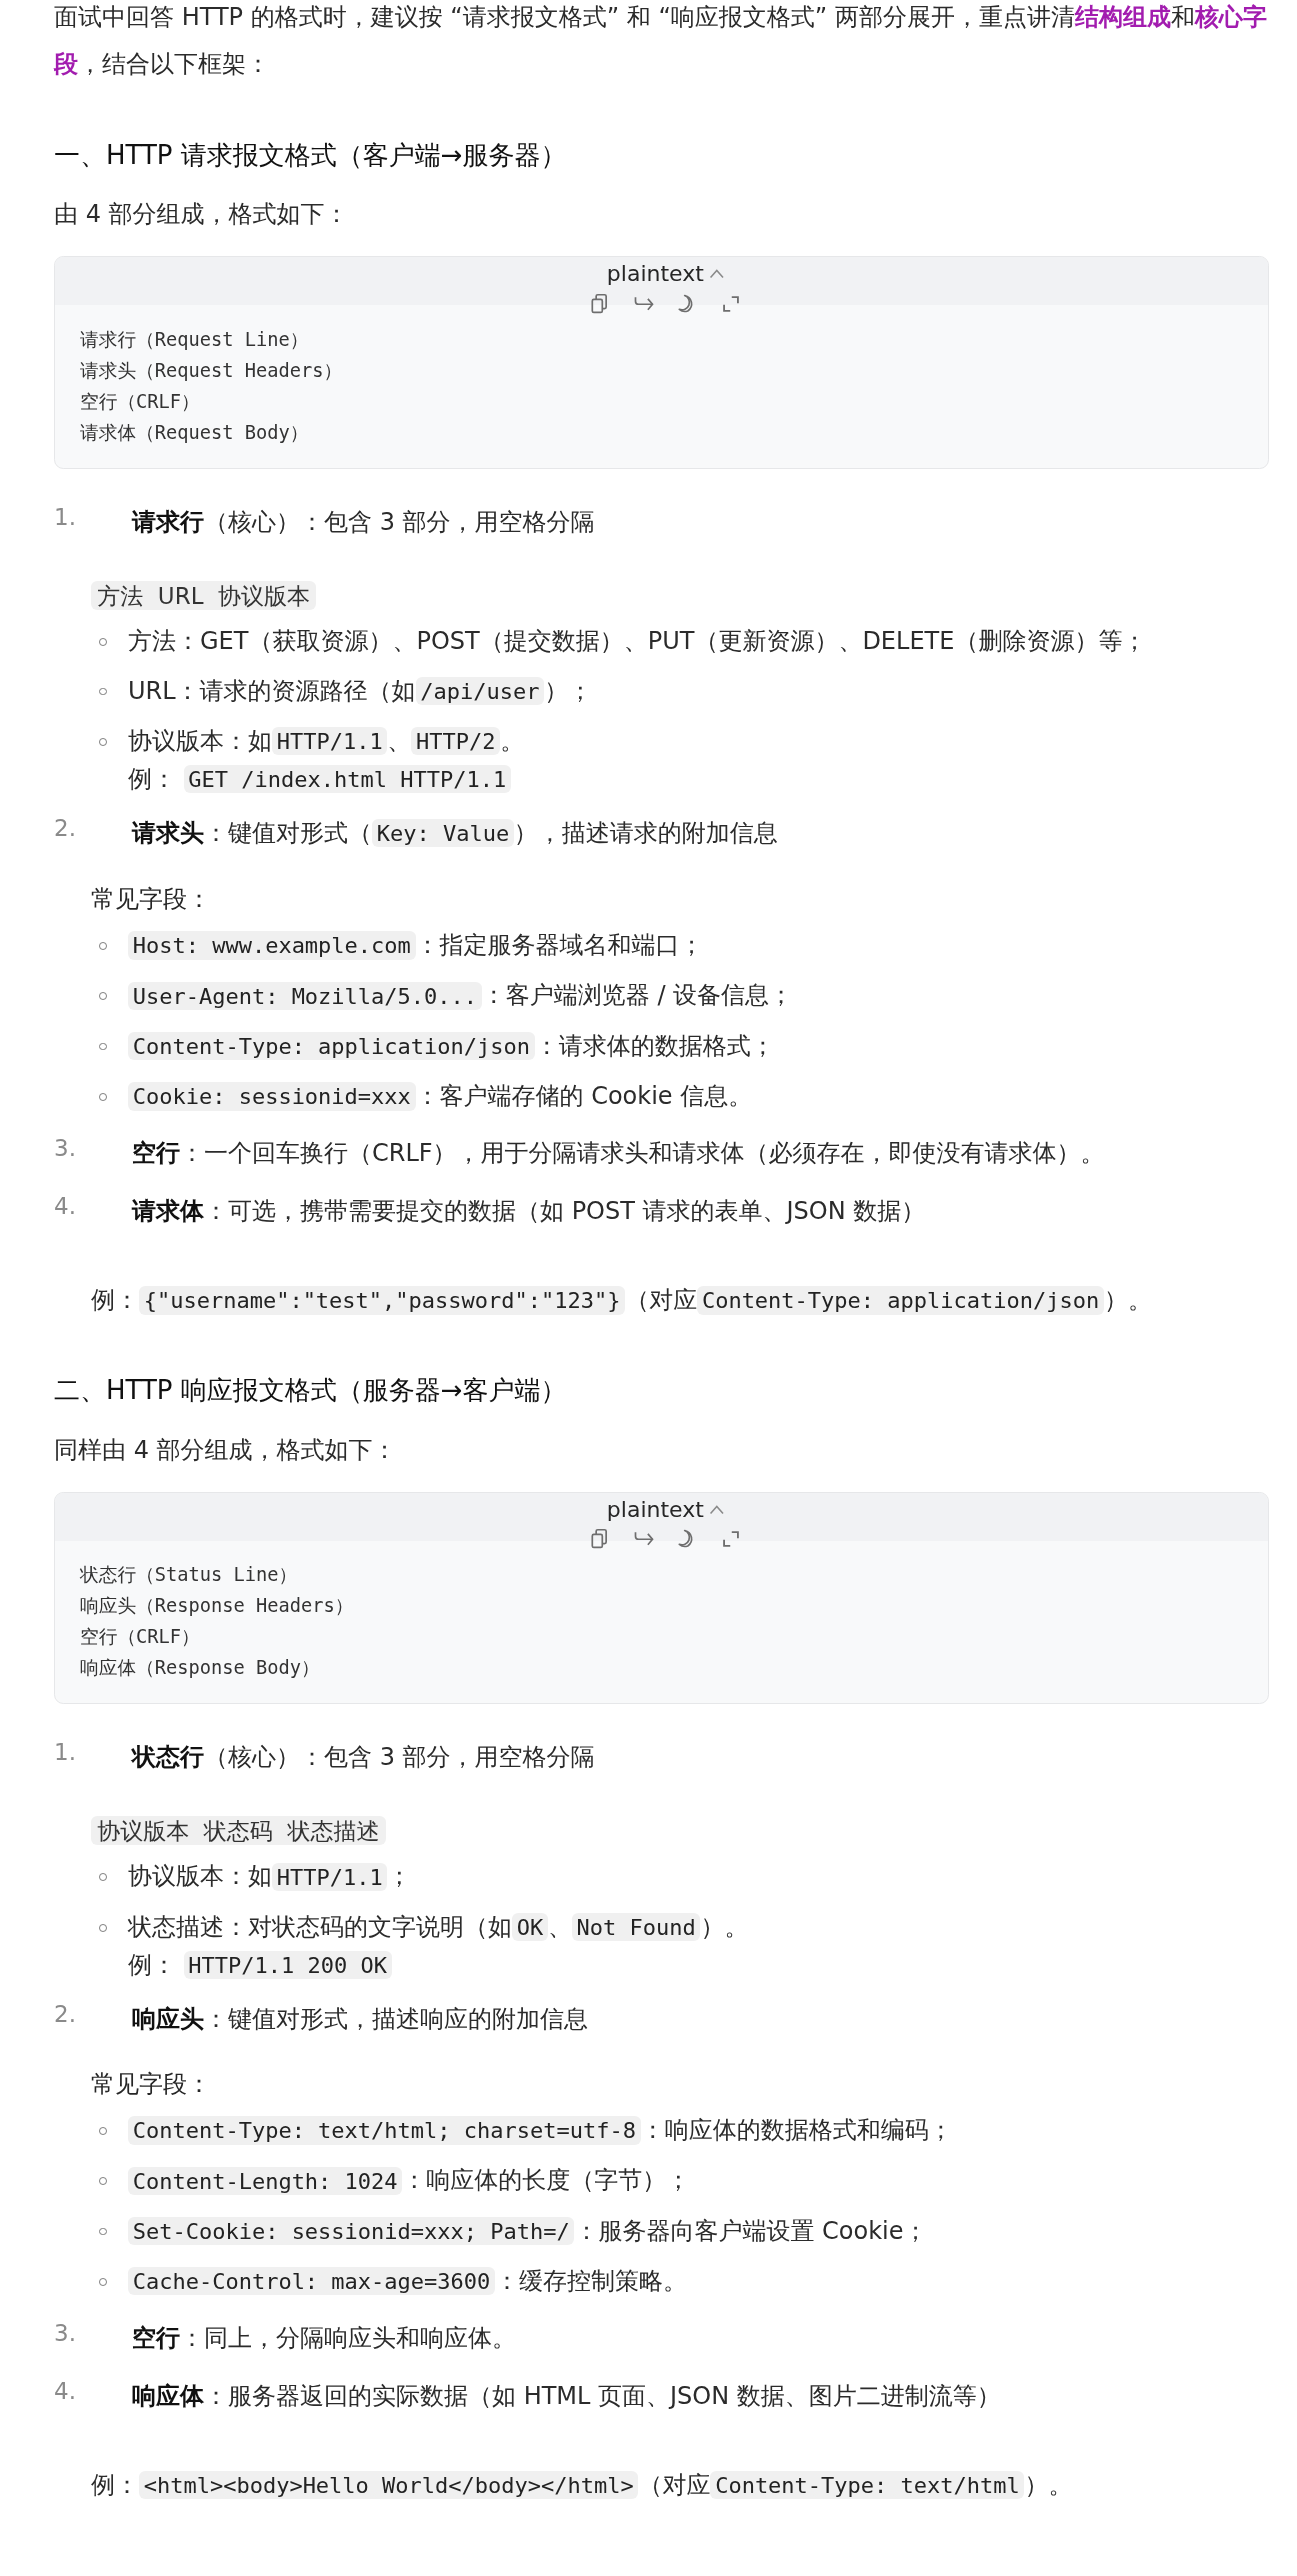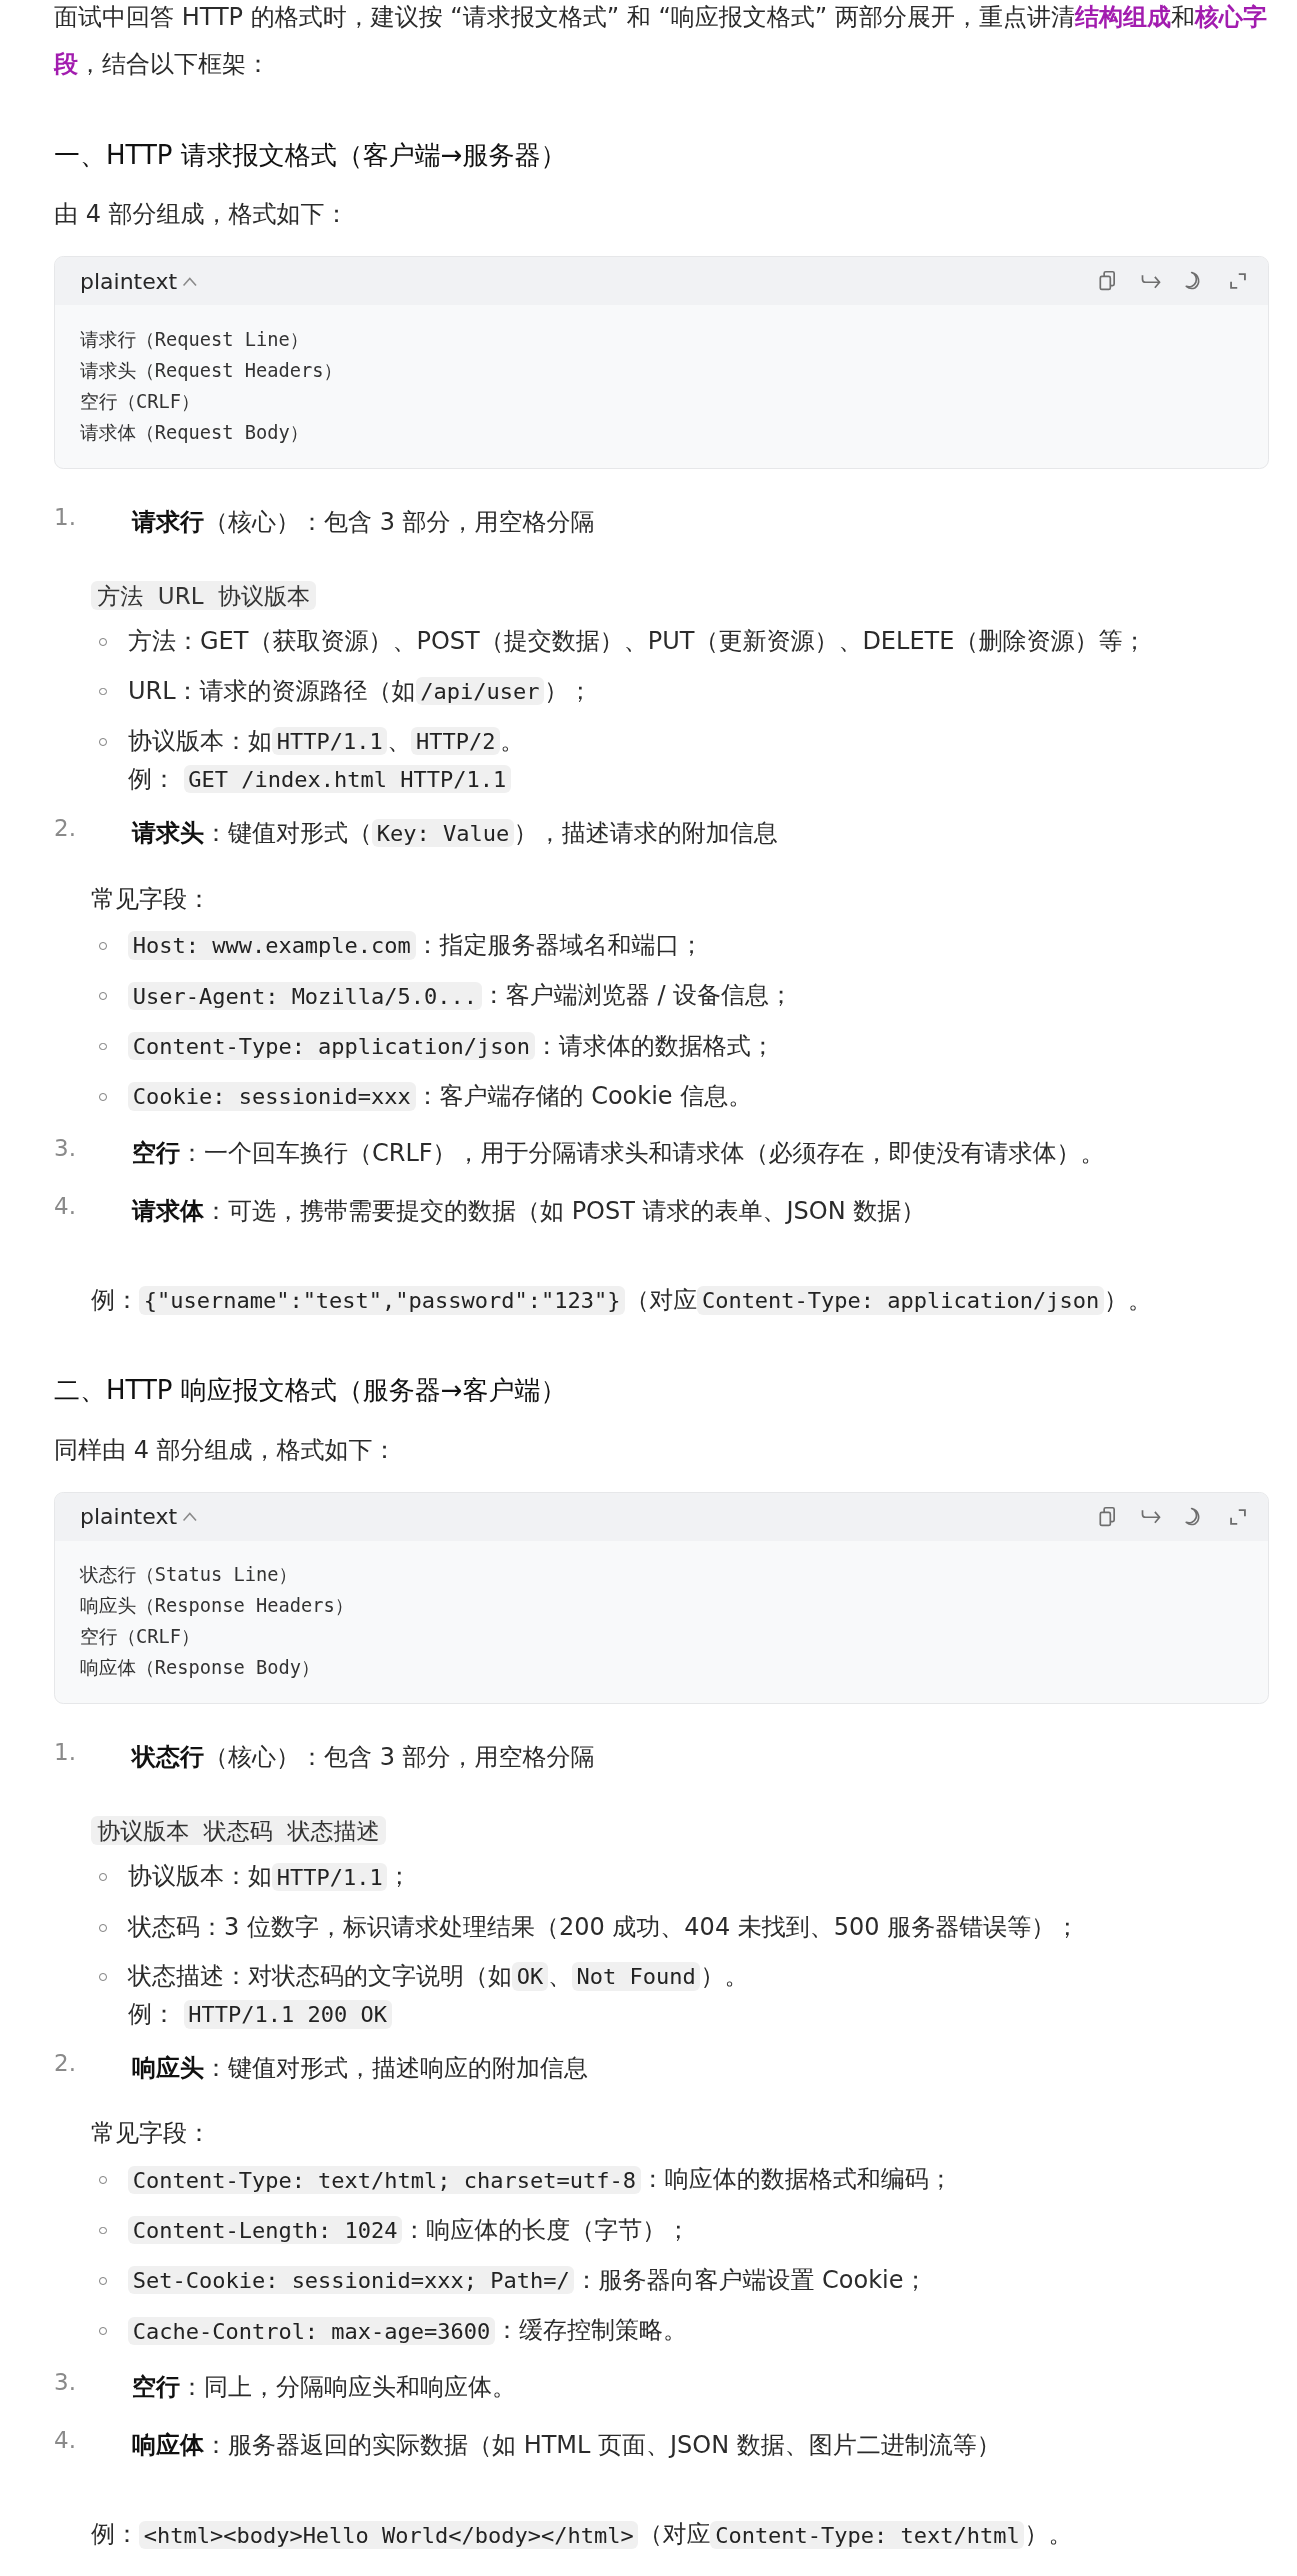--- a/index.html
+++ b/index.html
@@ -27,20 +27,21 @@
     border: 1.6px solid #e6e7e9;
     border-radius: 9.3px;
     background: #f8f9fa;
     overflow: hidden;
   }
   .code-head {
     height: 48px;
     background: #f1f2f4;
     display: flex; align-items: center; justify-content: space-between;
     padding: 0 17px 0 25px;
+    flex-direction: column;
   }
   .code-lang { display: flex; align-items: center; font-size: 22px; color: #262626; }
   .code-lang .caret { margin-left: 4.7px; display: inline-flex; }
   .code-tools { display: flex; align-items: center; gap: 17px; }
   .tool { width: 26.4px; height: 26.4px; display: inline-flex; align-items: center; justify-content: center; cursor: pointer; }
   .code-body {
     padding: 18.7px 25px 20px 25px;
     font-family: "DejaVu Sans Mono", "Liberation Mono", monospace;
     font-size: 18.7px; line-height: 31px; color: #333;
   }
@@ -219,21 +220,20 @@
   </div>
 
   <ol class="steps">
 
     <li>
       <span class="num">1.</span>
       <div class="item-title"><b>状态行</b><span>（核心）：包含 3 部分，用空格分隔</span></div>
       <div class="spacer-block"><span class="ic ic-cn" style="white-space:pre">协议版本  状态码  状态描述</span></div>
       <ul class="sub">
         <li><span class="bullet"></span><span>协议版本：如</span><code>HTTP/1.1</code><span>；</span></li>
-        <li><span class="bullet"></span><span>状态码：3 位数字，标识请求处理结果（200 成功、404 未找到、500 服务器错误等）；</span></li>
         <li><span class="bullet"></span><span>状态描述：对状态码的文字说明（如</span><code>OK</code><span>、</span><code>Not Found</code><span>）。</span>
           <div class="example-line"><span>例：</span> <code>HTTP/1.1 200 OK</code></div>
         </li>
       </ul>
     </li>
 
     <li>
       <span class="num">2.</span>
       <div class="item-title"><b>响应头</b><span>：键值对形式，描述响应的附加信息</span></div>
       <div class="spacer-small">常见字段：</div>

